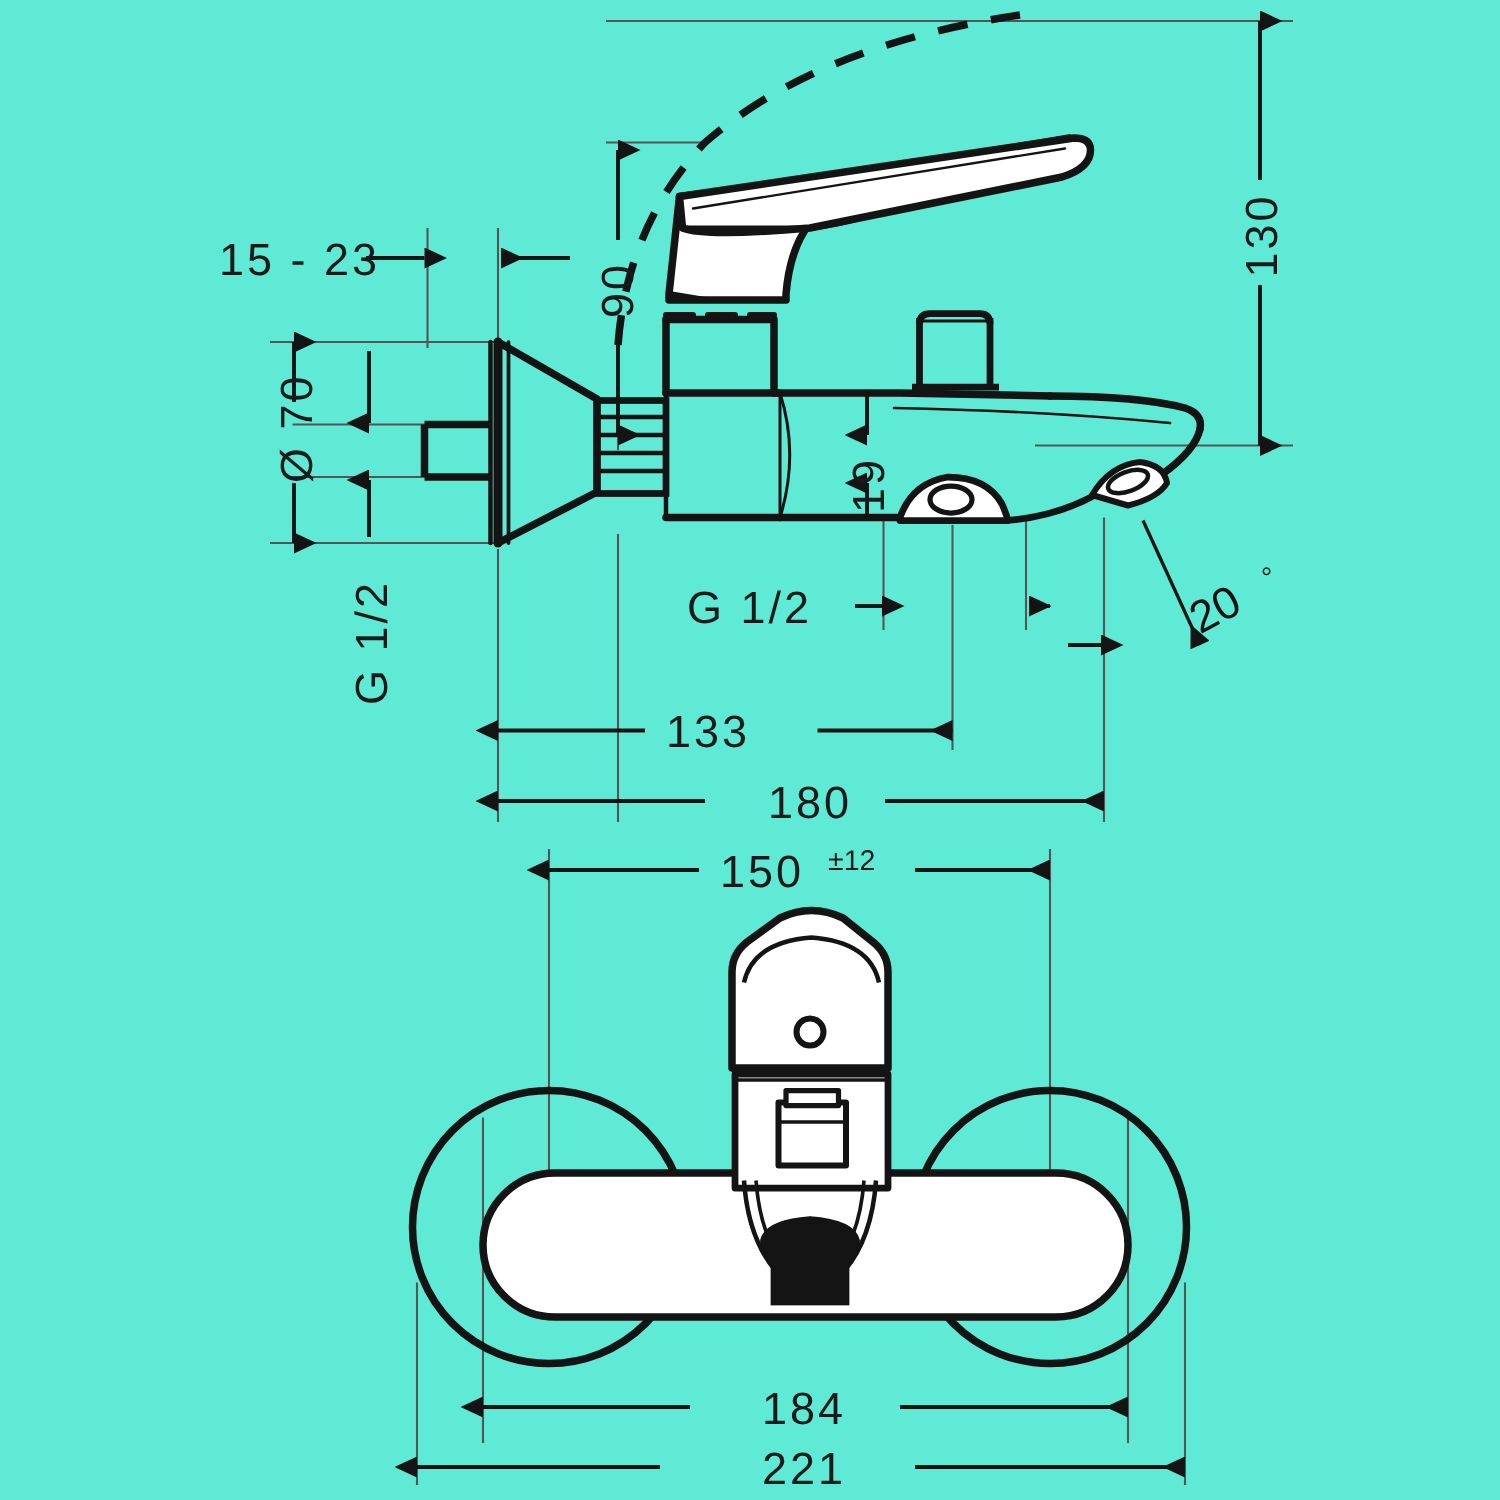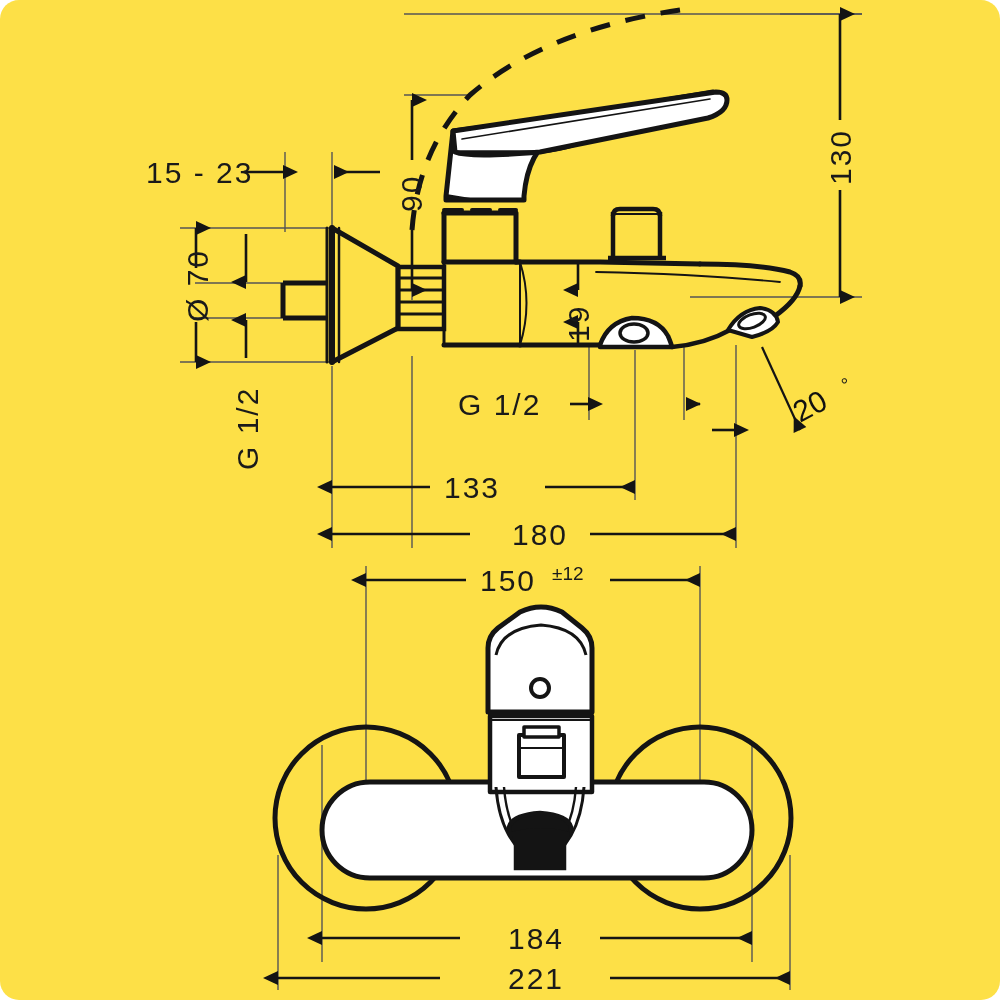--- a/index.html
+++ b/index.html
@@ -1,17 +1,17 @@
 <!DOCTYPE html>
 <html><head>
 <meta charset="utf-8">
 <style>
   html,body{margin:0;padding:0;background:#ffffff;}
   body{width:1000px;height:1000px;font-family:"Liberation Sans",sans-serif;}
-  #stage{position:relative;width:1000px;height:1000px;overflow:hidden;background:#fde047;border-radius:19px;}
+  #stage{position:relative;width:1000px;height:1000px;overflow:hidden;background:#5eead4;}
   svg{display:block;}
   .dimtxt{font-family:"Liberation Sans",sans-serif;font-size:30px;fill:#1a1a1a;letter-spacing:2px;}
   .dimtxt-sup{font-family:"Liberation Sans",sans-serif;font-size:19px;fill:#1a1a1a;}
   .deg{font-family:"Liberation Sans",sans-serif;font-size:30px;fill:#111;}
 </style>
 </head>
 <body>
 
 <div id="stage">
 <svg width="1000" height="1000" viewBox="0 0 1000 1000">

